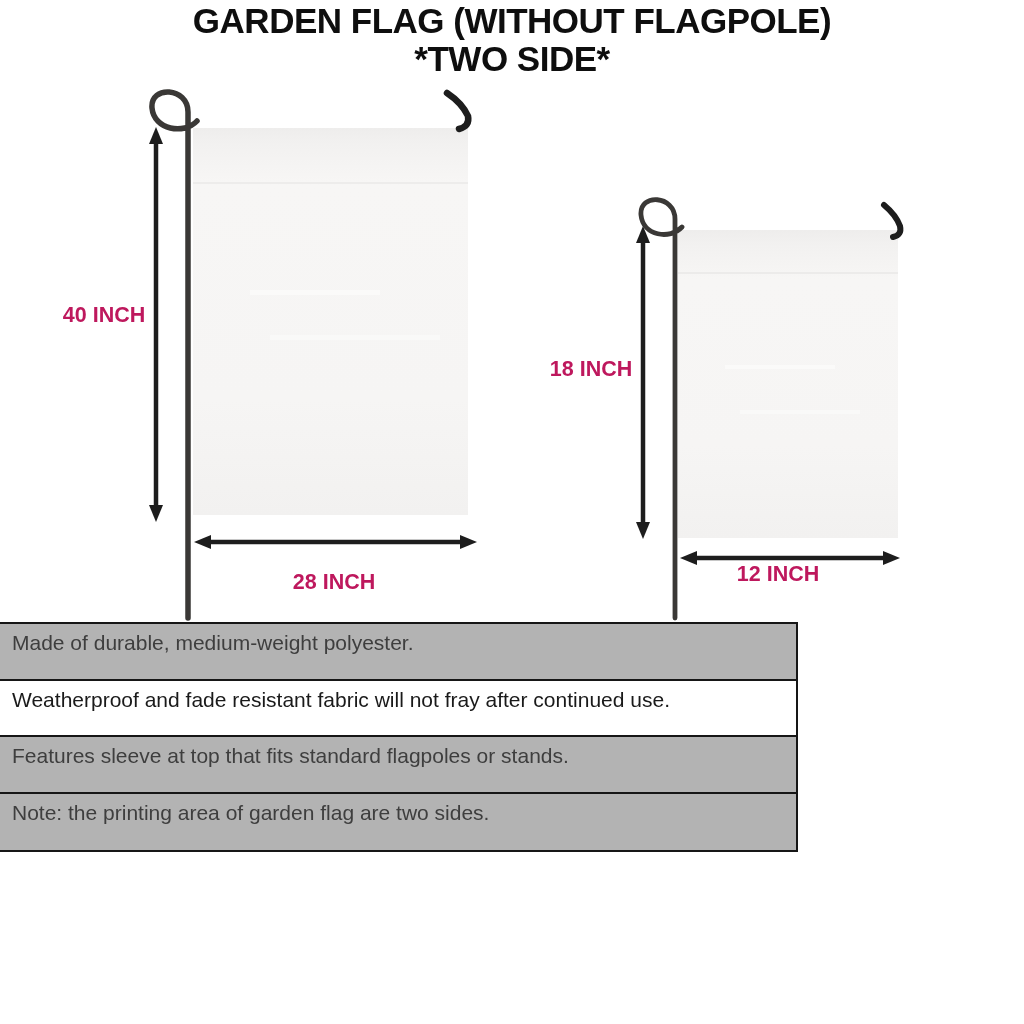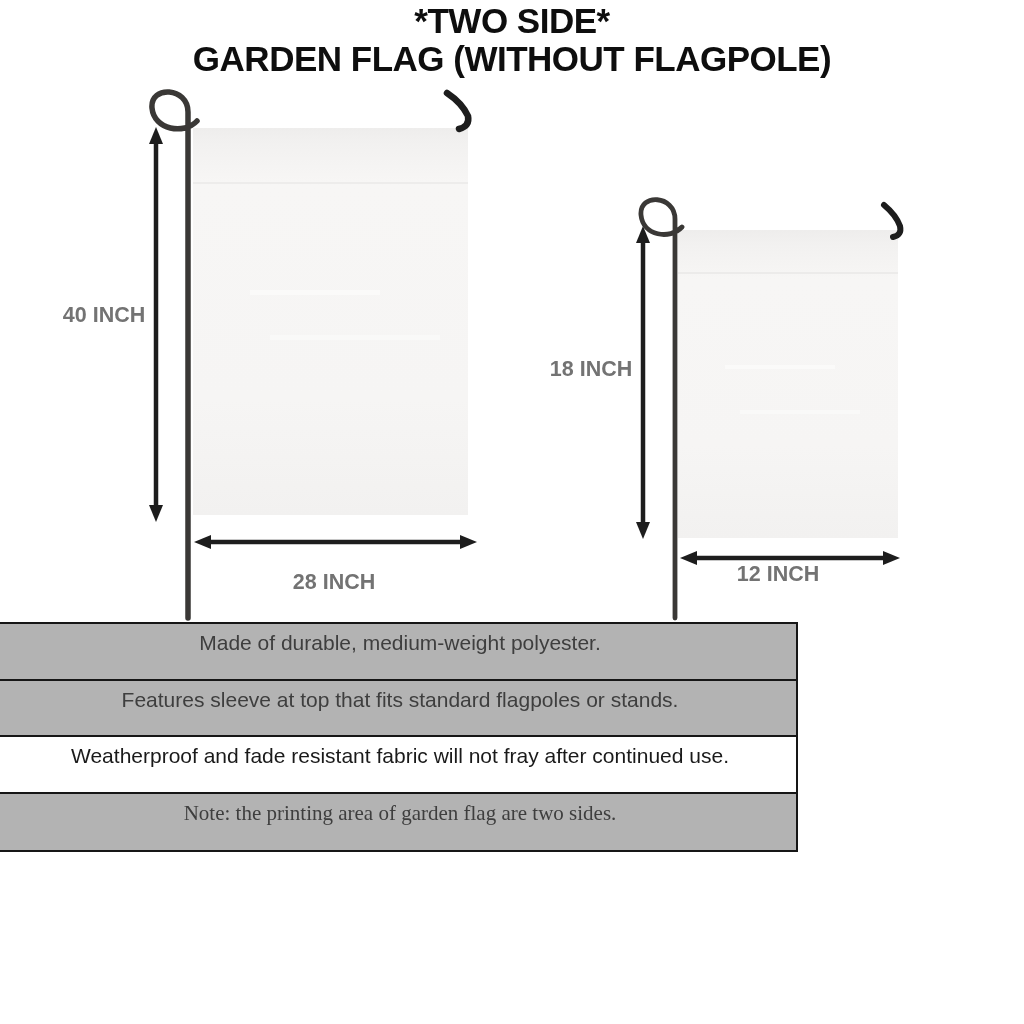--- a/index.html
+++ b/index.html
@@ -31,21 +31,21 @@
     position: absolute;
   }
   .flag-svg.large { left: 140px; top: 85px; }
   .flag-svg.small { left: 560px; top: 195px; }
   .dim-label {
     position: absolute;
     width: 160px;
     text-align: center;
     font-weight: bold;
     font-size: 21.5px;
-    color: #737373;
+    color: #be185d;
     letter-spacing: 0px;
     white-space: nowrap;
   }
   .label-40 { left: 24px;  top: 303px; }
   .label-28 { left: 254px; top: 570px; }
   .label-18 { left: 511px; top: 357px; }
   .label-12 { left: 698px; top: 562px; }
   .feature-table {
     position: absolute;
     left: -2px;
@@ -56,34 +56,33 @@
     background: #ffffff;
   }
   .feature-row {
     height: 56.6px;
     box-sizing: border-box;
     padding: 6px 8px 0 12px;
     font-size: 21px;
     line-height: 26px;
     border-bottom: 2.5px solid #161616;
     overflow: hidden;
-    text-align: center;
   }
-  .feature-row:last-child { border-bottom: none; font-family: Liberation Serif, serif; }
+  .feature-row:last-child { border-bottom: none; }
   .feature-row.gray  { background: #b3b3b3; color: #3e3e3e; }
   .feature-row.white { background: #ffffff; color: #1a1a1a; }
 </style>
 </head>
 <body>
 
 <div class="canvas">
 
   <div class="title-block">
+    <div>GARDEN FLAG (WITHOUT FLAGPOLE)</div>
     <div>*TWO SIDE*</div>
-    <div>GARDEN FLAG (WITHOUT FLAGPOLE)</div>
   </div>
 
   <svg class="flag-svg large" width="345" height="545" viewBox="0 0 345 545">
     <defs>
       <linearGradient id="fabricL" x1="0" y1="0" x2="0" y2="1">
         <stop offset="0%" stop-color="#eeedec"></stop>
         <stop offset="4%" stop-color="#f2f1f0"></stop>
         <stop offset="14%" stop-color="#f7f6f5"></stop>
         <stop offset="70%" stop-color="#f6f5f4"></stop>
         <stop offset="100%" stop-color="#f2f1f0"></stop>
@@ -147,18 +146,18 @@
     </g>
   </svg>
 
   <div class="dim-label label-40">40 INCH</div>
   <div class="dim-label label-28">28 INCH</div>
   <div class="dim-label label-18">18 INCH</div>
   <div class="dim-label label-12">12 INCH</div>
 
   <div class="feature-table">
     <div class="feature-row gray">Made of durable, medium-weight polyester.</div>
+    <div class="feature-row white">Weatherproof and fade resistant fabric will not fray after continued use.</div>
     <div class="feature-row gray">Features sleeve at top that fits standard flagpoles or stands.</div>
-    <div class="feature-row white">Weatherproof and fade resistant fabric will not fray after continued use.</div>
     <div class="feature-row gray">Note: the printing area of garden flag are two sides.</div>
   </div>
 
 </div>
 
 </body></html>

